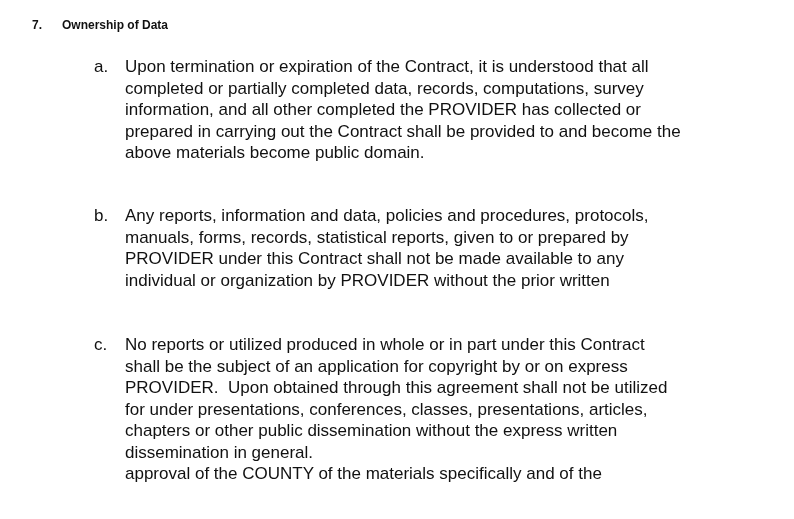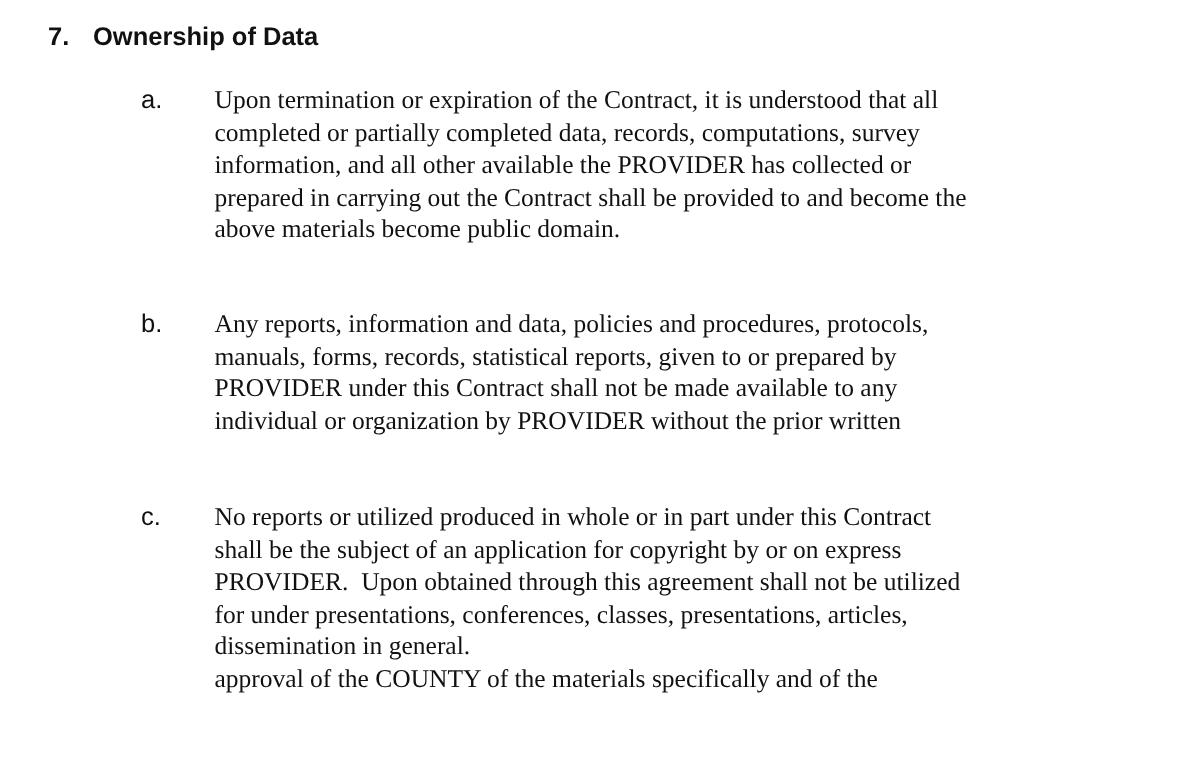--- a/index.html
+++ b/index.html
@@ -12,21 +12,21 @@
       height: 519px;
       overflow: hidden;
       position: relative;
       font-family: "Liberation Sans", sans-serif;
       color: #111111;
     }
     .heading {
       position: absolute;
       left: 32px;
       top: 14px;
-      font-size: 17px;
+      font-size: 12px;
       font-weight: bold;
       line-height: 22px;
       white-space: nowrap;
     }
     .heading .num {
       display: inline-block;
       width: 30px;
     }
     .item {
       position: absolute;
@@ -35,22 +35,21 @@
       font-size: 17px;
       line-height: 21.5px;
     }
     .item .label {
       position: absolute;
       left: 0;
       top: 0;
       width: 30px;
     }
     .item .body {
-      margin-left: 49px;
-      font-family: Liberation Serif, serif;
+      margin-left: 31px;
     }
     .item .body span.line {
       display: block;
       white-space: nowrap;
     }
     #item-a { top: 56px; }
     #item-b { top: 205px; }
     #item-c { top: 334px; }
   </style>
 </head>
@@ -58,21 +57,21 @@
 
 <div class="heading">
   <span class="num">7.</span><span>Ownership of Data</span>
 </div>
 
 <div class="item" id="item-a">
   <span class="label">a.</span>
   <div class="body">
     <span class="line">Upon termination or expiration of the Contract, it is understood that all</span>
     <span class="line">completed or partially completed data, records, computations, survey</span>
-    <span class="line">information, and all other available the PROVIDER has collected or</span>
+    <span class="line">information, and all other completed the PROVIDER has collected or</span>
     <span class="line">prepared in carrying out the Contract shall be provided to and become the</span>
     <span class="line">above materials become public domain.</span>
   </div>
 </div>
 
 <div class="item" id="item-b">
   <span class="label">b.</span>
   <div class="body">
     <span class="line">Any reports, information and data, policies and procedures, protocols,</span>
     <span class="line">manuals, forms, records, statistical reports, given to or prepared by</span>
@@ -81,16 +80,17 @@
   </div>
 </div>
 
 <div class="item" id="item-c">
   <span class="label">c.</span>
   <div class="body">
     <span class="line">No reports or utilized produced in whole or in part under this Contract</span>
     <span class="line">shall be the subject of an application for copyright by or on express</span>
     <span class="line" style="white-space: pre;">PROVIDER.  Upon obtained through this agreement shall not be utilized</span>
     <span class="line">for under presentations, conferences, classes, presentations, articles,</span>
+    <span class="line">chapters or other public dissemination without the express written</span>
     <span class="line">dissemination in general.</span>
     <span class="line">approval of the COUNTY of the materials specifically and of the</span>
   </div>
 </div>
 
 </body></html>

